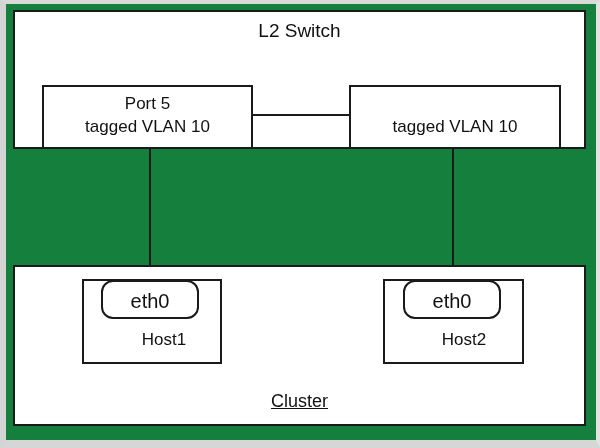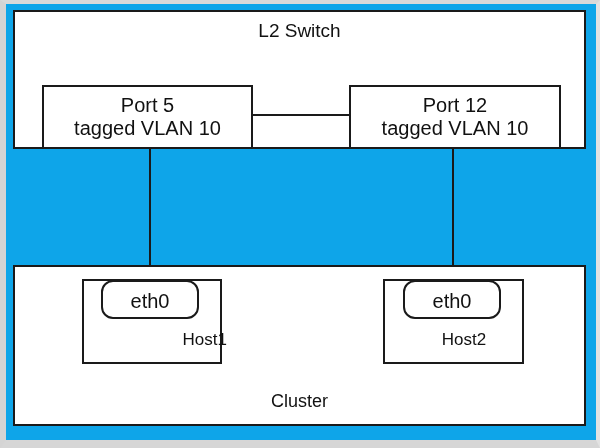--- a/index.html
+++ b/index.html
@@ -10,21 +10,21 @@
   body {
     width: 600px;
     height: 448px;
     font-family: "Liberation Sans", sans-serif;
     overflow: hidden;
   }
   #canvas {
     position: relative;
     width: 600px;
     height: 448px;
-    background: #0ea5e9;
+    background: #15803d;
     box-sizing: border-box;
     border-left: 6px solid #d4d4d4;
     border-top: 4px solid #d9d9d9;
     border-right: 4px solid #e2e2e2;
     border-bottom: 8px solid #d6d6d6;
   }
   
   .shape {
     position: absolute;
     box-sizing: border-box;
@@ -50,55 +50,54 @@
   }
   .label {
     position: absolute;
     text-align: center;
     color: #111111;
     line-height: 1.12;
     white-space: pre;
     font-weight: 400;
   }
   .t-title   { font-size: 19px; }
-  .t-port    { font-size: 20px; }
+  .t-port    { font-size: 17px; }
   .t-host    { font-size: 17px; }
   .t-eth     { font-size: 20px; }
   .t-cluster { font-size: 18px; }
 </style>
 </head>
 <body>
 
 <div id="canvas">
 
   <div class="shape box" style="left:7px; top:6px; width:573px; height:139px;"></div>
 
   <div class="label t-title" style="left:7px; top:16px; width:573px;">L2 Switch</div>
 
   <div class="shape box" style="left:36px; top:81px; width:211px; height:64px;"></div>
   <div class="label t-port" style="left:36px; top:90px; width:211px;">Port 5</div>
   <div class="label t-port" style="left:36px; top:113px; width:211px;">tagged VLAN 10</div>
 
   <div class="shape box" style="left:343px; top:81px; width:212px; height:64px;"></div>
-  <div class="label t-port" style="left:343px; top:90px; width:212px;">Port 12</div>
   <div class="label t-port" style="left:343px; top:113px; width:212px;">tagged VLAN 10</div>
 
   <div class="line-h" style="left:245px; top:110px; width:100px;"></div>
 
   <div class="line-v" style="left:143px; top:143px; height:138px;"></div>
 
   <div class="line-v" style="left:446px; top:143px; height:138px;"></div>
 
   <div class="shape box" style="left:7px; top:261px; width:573px; height:161px;"></div>
 
   <div class="shape box" style="left:76px; top:275px; width:140px; height:85px;"></div>
   <div class="shape rounded" style="left:95px; top:276px; width:98px; height:39px;"></div>
   <div class="label t-eth" style="left:95px; top:286px; width:98px;">eth0</div>
-  <div class="label t-host" style="left:81px; top:326px; width:140px;text-align:right;">Host1</div>
+  <div class="label t-host" style="left:88px; top:326px; width:140px;">Host1</div>
 
   <div class="shape box" style="left:377px; top:275px; width:141px; height:85px;"></div>
   <div class="shape rounded" style="left:397px; top:276px; width:98px; height:39px;"></div>
   <div class="label t-eth" style="left:397px; top:286px; width:98px;">eth0</div>
   <div class="label t-host" style="left:377px; top:326px; width:162px;">Host2</div>
 
-  <div class="label t-cluster" style="left:7px; top:387px; width:573px;">Cluster</div>
+  <div class="label t-cluster" style="left:7px; top:387px; width:573px;text-decoration:underline;">Cluster</div>
 
 </div>
 
 </body></html>

